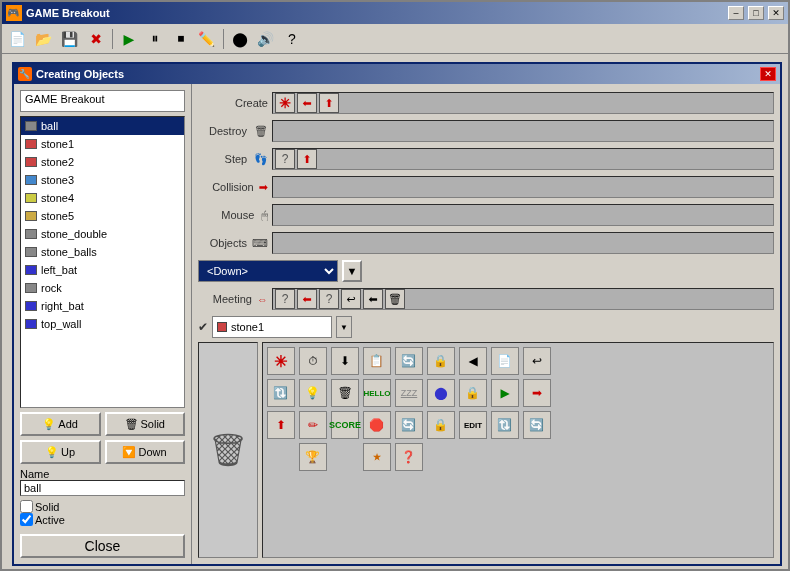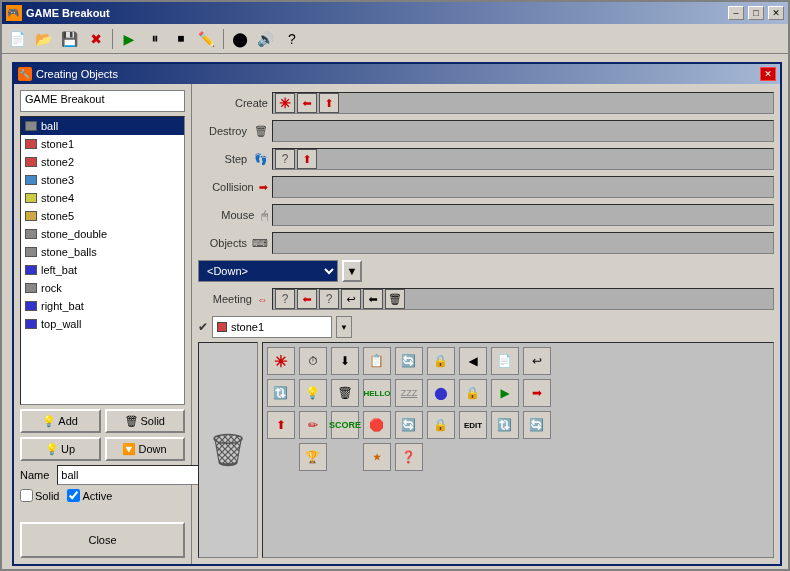--- a/index.html
+++ b/index.html
@@ -93,21 +93,21 @@
       background: #ff6600;
       display: inline-block;
       font-size: 9px;
       color: white;
       text-align: center;
       line-height: 14px;
       border-radius: 2px;
     }
     .title-bar-dialog .title-text {
       color: white;
-      font-weight: normal;
+      font-weight: bold;
       font-size: 11px;
       flex: 1;
     }
 
     .dialog-body {
       display: flex;
       height: 480px;
     }
 
     
@@ -168,23 +168,23 @@
       font-size: 11px;
       cursor: pointer;
       display: flex;
       align-items: center;
       justify-content: center;
       gap: 2px;
     }
 
     .name-row, .picture-row, .check-row {
       display: flex;
-      align-items: center;
-      gap: 8px;
-      font-size: 11px;
+      gap: 0;
+      font-size: 11px;
+      flex-direction: column;
     }
     .name-input {
       border: 1px inset #808080;
       height: 20px;
       flex: 1;
       font-size: 11px;
       padding: 1px 3px;
     }
     .picture-circle {
       width: 20px; height: 20px;
@@ -204,29 +204,29 @@
       font-size: 11px;
       cursor: pointer;
     }
     .checkbox-label {
       display: flex;
       align-items: center;
       gap: 2px;
       font-size: 11px;
     }
     .close-btn {
-      margin-top: 16px;
-      height: 36px;
+      margin-top: 4px;
+      height: 24px;
       background: #d4d0c8;
       border: 2px solid;
       border-top-color: #fff;
       border-left-color: #fff;
       border-bottom-color: #808080;
       border-right-color: #808080;
-      font-size: 11px;
+      font-size: 14px;
       cursor: pointer;
     }
 
     
     .right-panel {
       flex: 1;
       padding: 6px;
       display: flex;
       flex-direction: column;
       gap: 2px;

